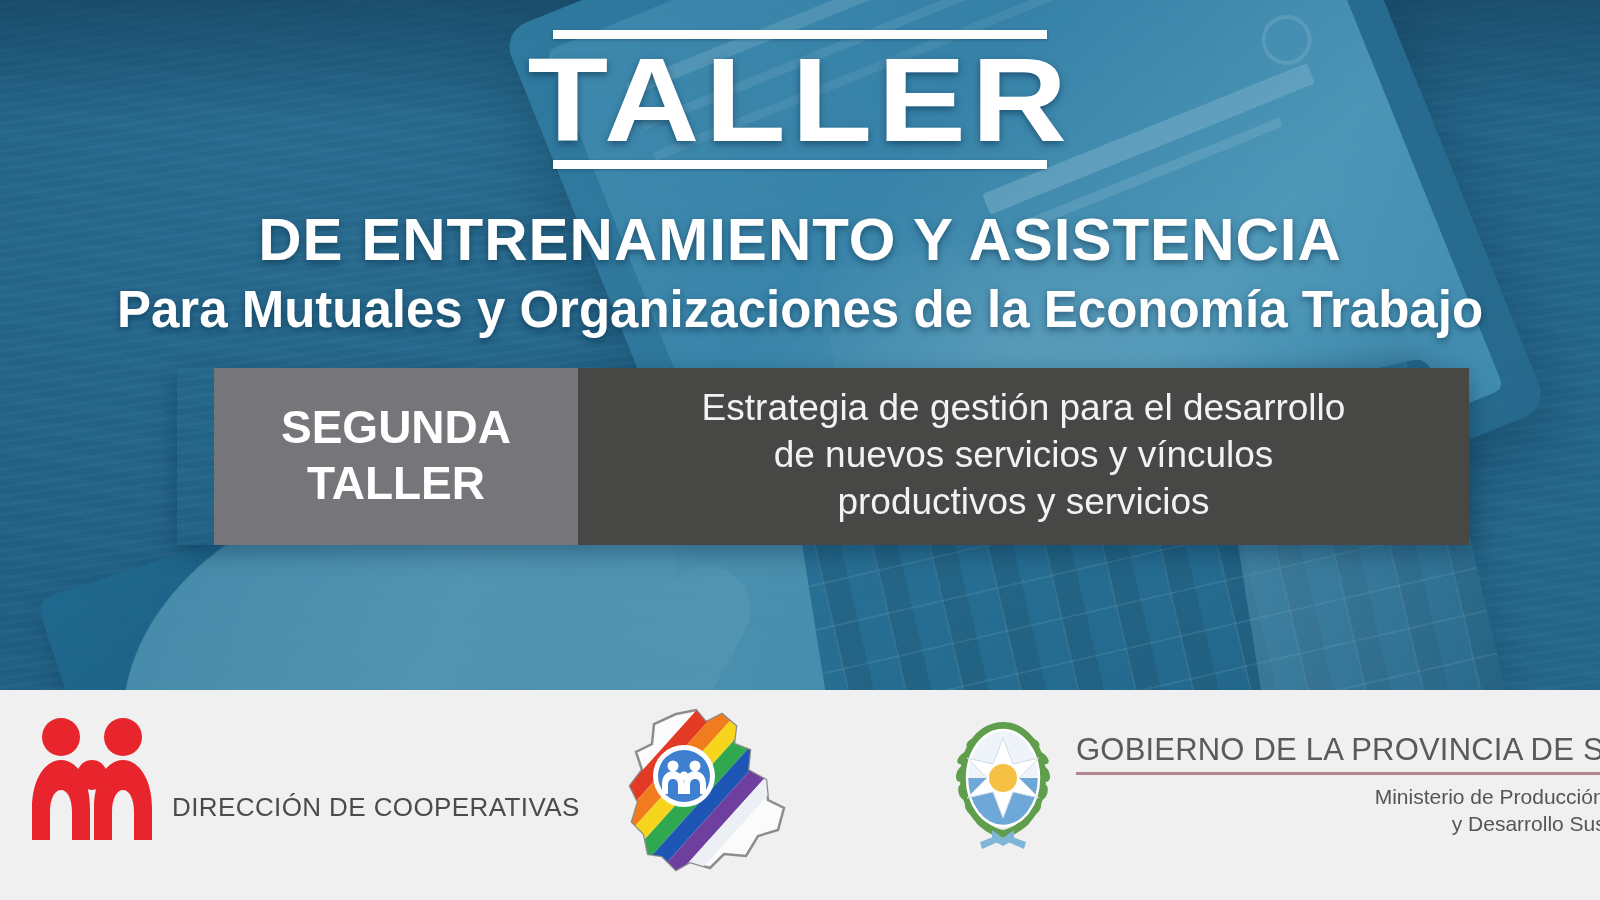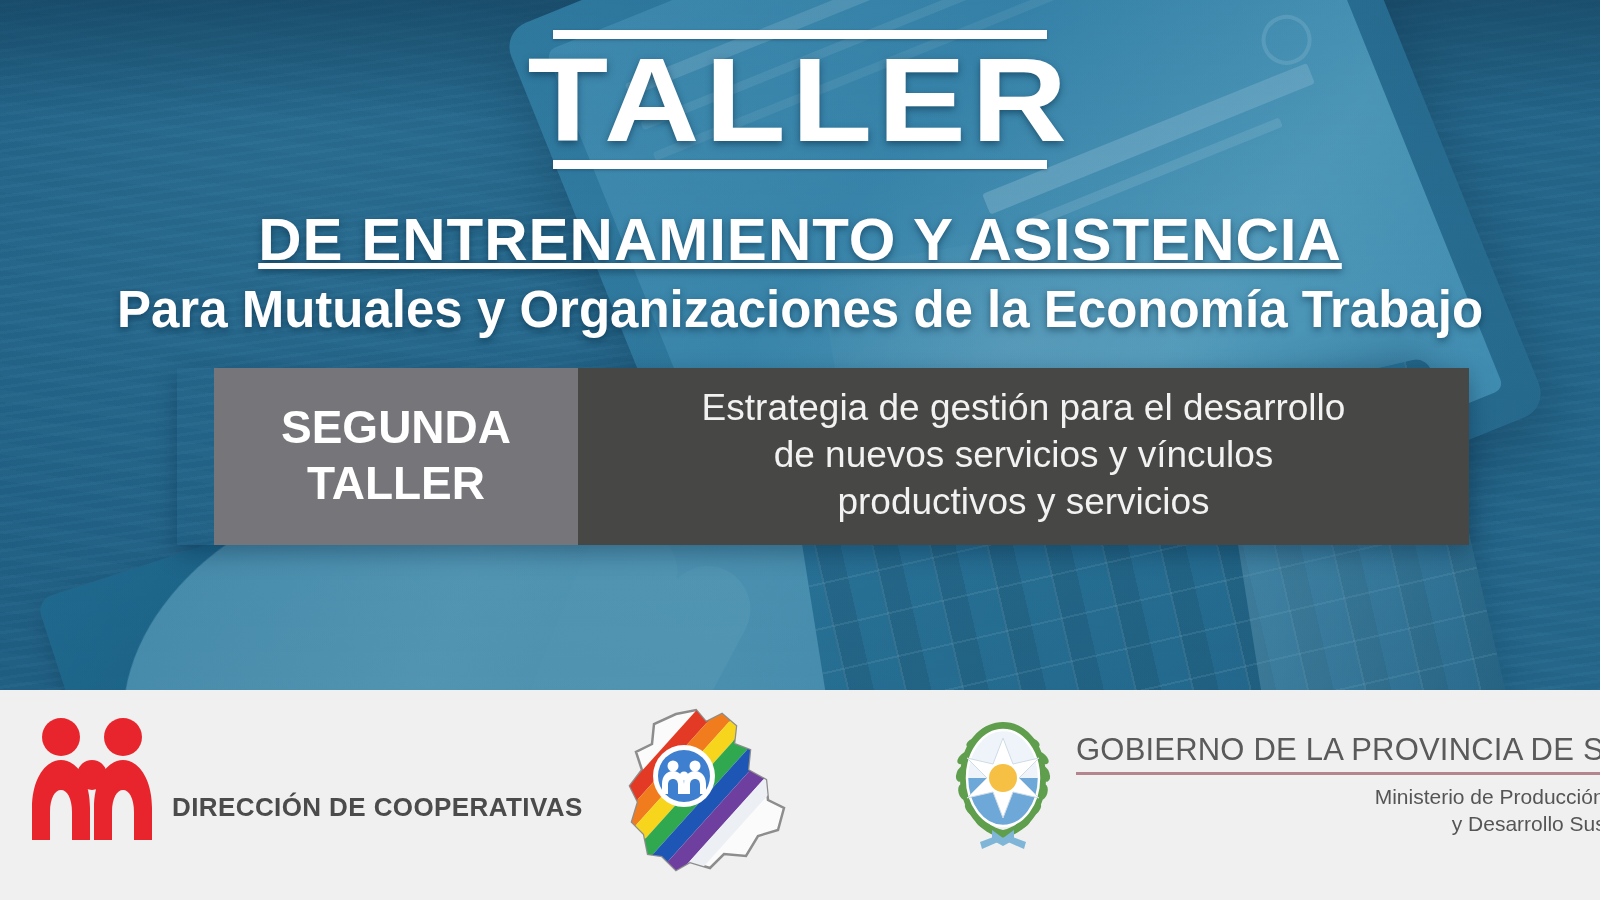--- a/index.html
+++ b/index.html
@@ -156,21 +156,20 @@
     margin:3px 0 0 0;
     transform:scaleX(1.12);
     text-shadow:0 3px 7px rgba(0,35,60,.5);
   }
   .line2{
     margin-top:36px;
     font-size:60px;
     font-weight:bold;
     letter-spacing:1px;
     text-shadow:0 3px 7px rgba(0,35,60,.5);
-    text-decoration:underline;
   }
   .line3{
     margin-top:6px;
     font-size:51px;
     font-weight:bold;
     text-shadow:0 3px 7px rgba(0,35,60,.5);
   }
 
   
   .banner{
@@ -200,21 +199,21 @@
 
   
   .footer{
     position:absolute;left:0;top:690px;width:1600px;height:210px;
     background:#f0f0f0;
     display:flex;align-items:center;
   }
   .f-left{position:absolute;left:28px;top:22px;display:flex;align-items:flex-end;}
   .f-left .lbl{
     margin-left:16px;margin-bottom:18px;
-    color:#4b4b4b;font-size:26px;line-height:33px;font-weight:bold;letter-spacing:.4px;
+    color:#4b4b4b;font-size:26px;line-height:33px;font-weight:normal;letter-spacing:.4px;
   }
   .f-center{position:absolute;left:618px;top:14px;}
   .f-right{position:absolute;left:940px;top:24px;display:flex;align-items:flex-start;}
   .f-right .block{margin-left:10px;margin-top:18px;}
   .gob-title{
     color:#5a5a5a;font-size:31px;letter-spacing:.2px;white-space:nowrap;
   }
   .gob-rule{height:3px;background:#b4848f;margin-top:4px;width:100%;}
   .gob-sub{
     text-align:right;color:#555;font-size:21px;line-height:27px;margin-top:8px;

